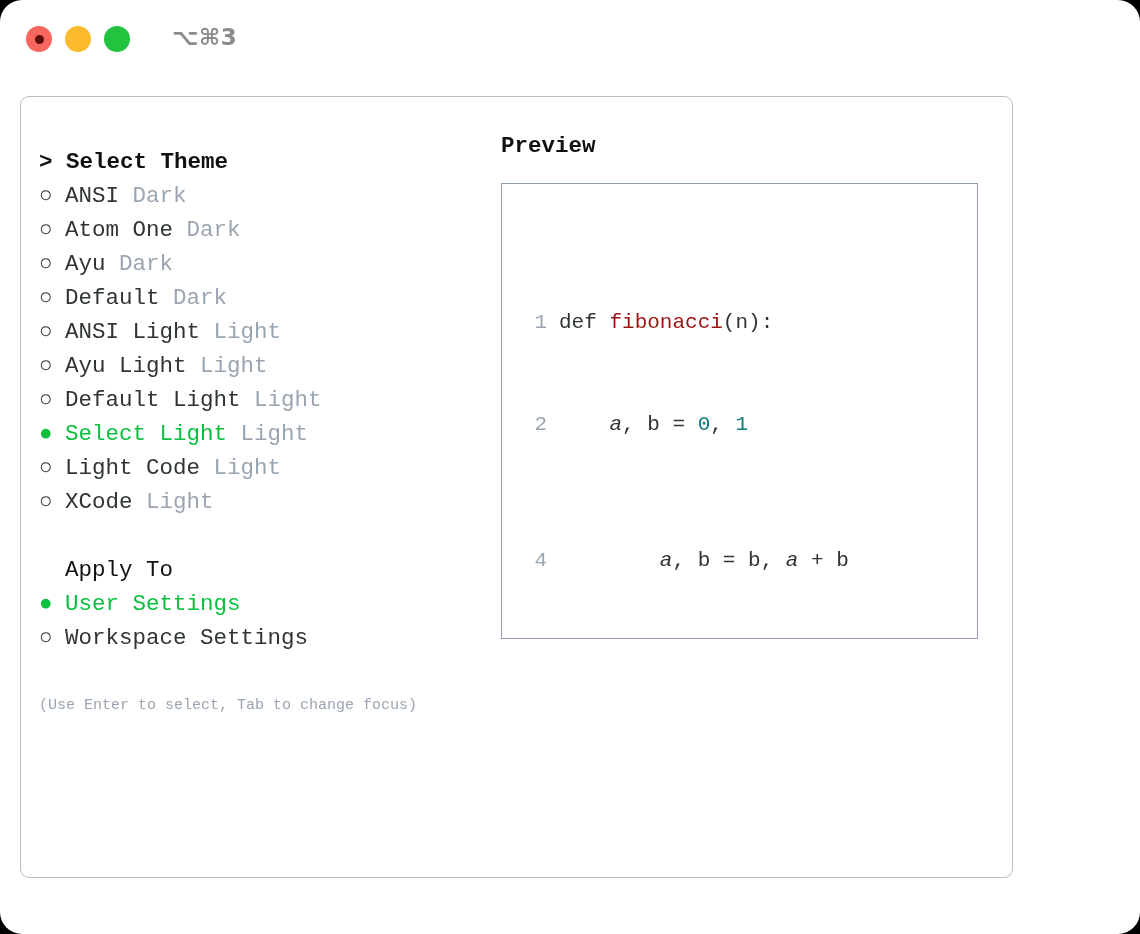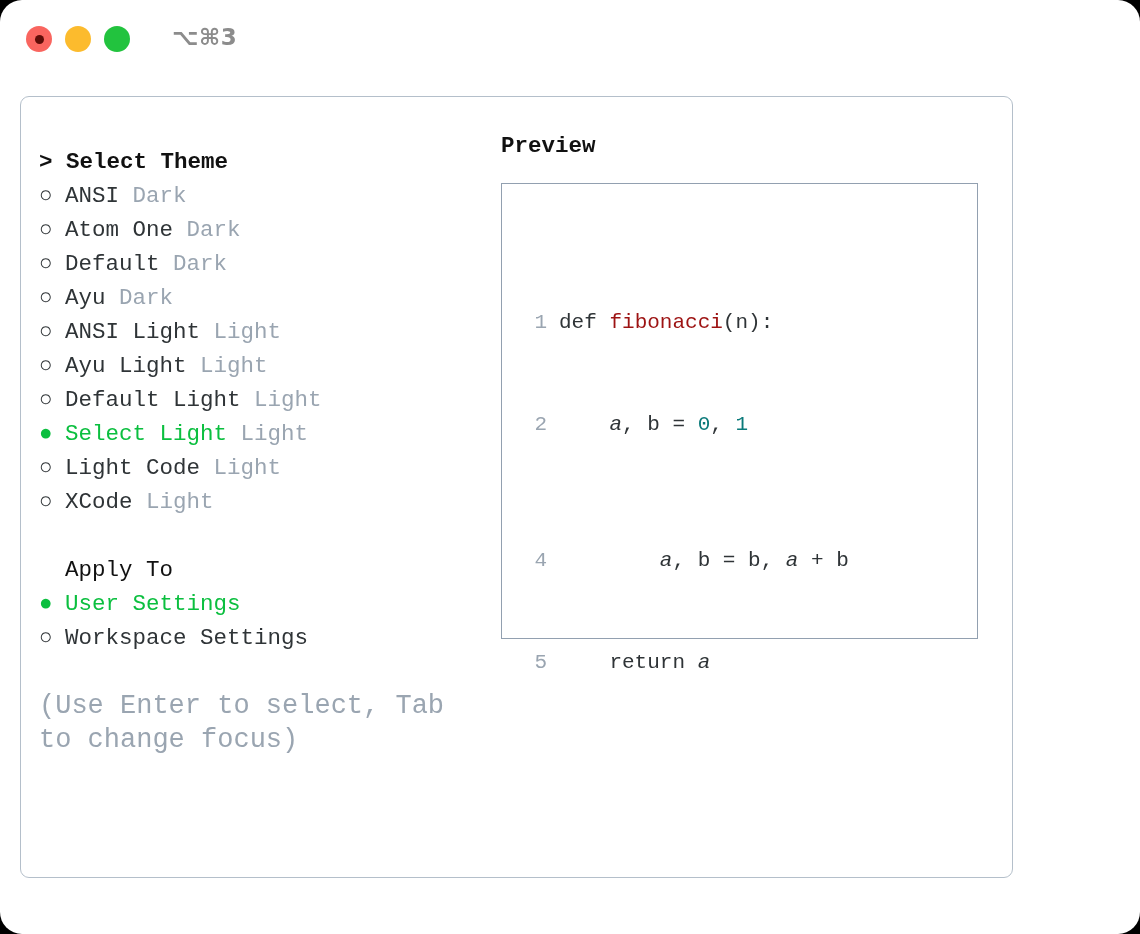--- a/index.html
+++ b/index.html
@@ -121,21 +121,21 @@
   .tag { color: #9aa5b1; }
   .section-title {
     font-size: 22.5px;
     line-height: 34px;
     color: #111111;
     white-space: pre;
   }
   .section-title .marker { color: transparent; }
   .spacer-line { height: 34px; }
   .hint {
-    font-size: 27px;
+    font-size: 15px;
     line-height: 34px;
     color: #9aa5b1;
     width: 420px;
   }
   
   .right-col {
     position: absolute;
     left: 480px;
     top: 32px;
     width: 490px;
@@ -195,22 +195,22 @@
   <div class="panel">
     <div class="panel-inner">
 
       <div class="left-col">
 
         <div class="heading mono"><span>&gt;</span><span> </span><span>Select Theme</span></div>
 
         <ul class="theme-list">
           <li class="row mono"><span class="marker">○</span><span class="name">ANSI</span><span> </span><span class="tag">Dark</span></li>
           <li class="row mono"><span class="marker">○</span><span class="name">Atom One</span><span> </span><span class="tag">Dark</span></li>
+          <li class="row mono"><span class="marker">○</span><span class="name">Ayu</span><span> </span><span class="tag">Dark</span></li>
           <li class="row mono"><span class="marker">○</span><span class="name">Default</span><span> </span><span class="tag">Dark</span></li>
-          <li class="row mono"><span class="marker">○</span><span class="name">Ayu</span><span> </span><span class="tag">Dark</span></li>
           <li class="row mono"><span class="marker">○</span><span class="name">ANSI Light</span><span> </span><span class="tag">Light</span></li>
           <li class="row mono"><span class="marker">○</span><span class="name">Ayu Light</span><span> </span><span class="tag">Light</span></li>
           <li class="row mono"><span class="marker">○</span><span class="name">Default Light</span><span> </span><span class="tag">Light</span></li>
           <li class="row mono selected"><span class="marker sel">●</span><span class="name">Select Light</span><span> </span><span class="tag">Light</span></li>
           <li class="row mono"><span class="marker">○</span><span class="name">Light Code</span><span> </span><span class="tag">Light</span></li>
           <li class="row mono"><span class="marker">○</span><span class="name">XCode</span><span> </span><span class="tag">Light</span></li>
         </ul>
 
         <div class="spacer-line"></div>
 
@@ -232,21 +232,20 @@
         <div class="preview-box">
           <div class="code mono">
 
 <div><span class="ln">1</span><span class="ln-gap"></span><span class="tok-kw">def </span><span class="tok-func">fibonacci</span><span class="tok-plain">(n):</span></div>
 
 <div><span class="ln">2</span><span class="ln-gap"></span><span class="tok-plain">    </span><span class="tok-var">a</span><span class="tok-plain">, b = </span><span class="tok-num">0</span><span class="tok-plain">, </span><span class="tok-num">1</span></div>
 
 
 <div><span class="ln">4</span><span class="ln-gap"></span><span class="tok-plain">        </span><span class="tok-var">a</span><span class="tok-plain">, b = b, </span><span class="tok-var">a</span><span class="tok-plain"> + b</span></div>
 
-<div><span class="ln">5</span><span class="ln-gap"></span><span class="tok-plain">    return </span><span class="tok-var">a</span></div>
 
 <div class="blank"></div>
 
 
 
 
 
 
 
           </div>

